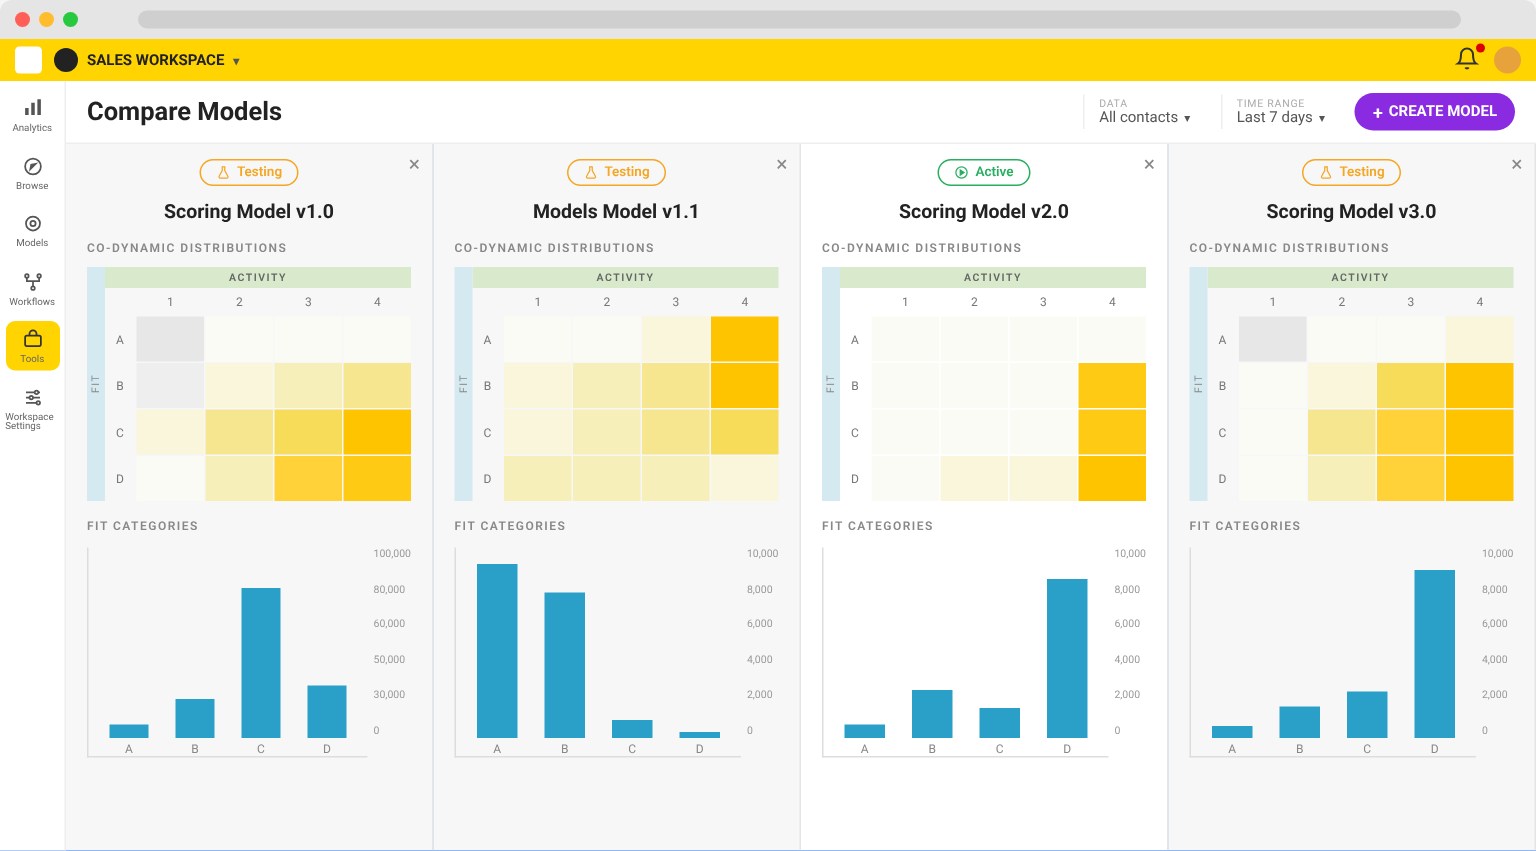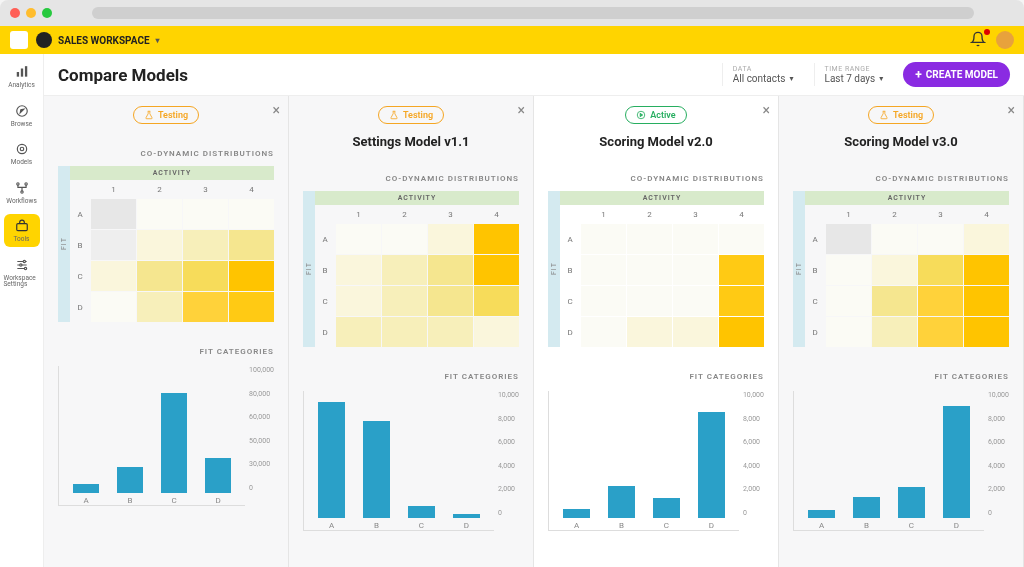--- a/index.html
+++ b/index.html
@@ -45,21 +45,21 @@
 
 .cards{display:flex;gap:0;flex:1;overflow:hidden}
 .card{flex:1;background:#f7f7f8;border-right:1px solid #e5e5e5;padding:10px 14px;position:relative;display:flex;flex-direction:column;gap:6px}
 .card.active-card{background:#fff}
 .card-close{position:absolute;top:6px;right:8px;font-size:14px;color:#888;cursor:pointer}
 .status-pill{align-self:center;display:flex;align-items:center;gap:4px;border:1px solid;border-radius:12px;padding:3px 10px;font-size:9px;font-weight:600}
 .pill-testing{color:#f5a623;border-color:#f5a623}
 .pill-active{color:#27ae60;border-color:#27ae60}
 .pill-icon{width:10px;height:10px}
 .model-name{text-align:center;font-size:13px;font-weight:700;color:#222;margin-top:4px}
-.sec-title{text-align:right;font-size:8px;letter-spacing:1px;color:#888;margin-top:19px;font-weight:600}
+.sec-title{text-align:left;font-size:8px;letter-spacing:1px;color:#888;margin-top:6px;font-weight:600}
 
 
 .heatmap{display:flex;margin-top:2px}
 .hm-fit{writing-mode:vertical-rl;transform:rotate(180deg);font-size:7px;letter-spacing:1px;color:#888;background:#d4eaf0;padding:4px 2px;text-align:center;align-self:stretch;display:flex;align-items:center;justify-content:center}
 .hm-body{flex:1}
 .hm-act{background:#d8eacb;text-align:center;font-size:7px;letter-spacing:1px;color:#666;padding:3px 0;font-weight:600}
 .hm-grid{display:grid;grid-template-columns:20px repeat(4,1fr);gap:1px}
 .hm-colh,.hm-rowh{font-size:8px;color:#777;display:flex;align-items:center;justify-content:center;background:transparent;height:18px}
 .hm-rowh{height:30px}
 .hm-cell{height:30px}
@@ -190,20 +190,21 @@
 
     <div class="cards" id="cards">
         <div class="card">
     <span class="card-close">×</span>
     <div class="status-pill pill-testing">
       <span class="pill-icon"><svg viewBox="0 0 24 24" width="10" height="10" fill="none" stroke="currentColor" stroke-width="2">
                 <path d="M9 3h6M10 3v6l-5 9a2 2 0 001.7 3h10.6a2 2 0 001.7-3l-5-9V3"></path>
               </svg></span>
       <span>Testing</span>
     </div>
+    <div class="model-name">Scoring Model v1.0</div>
 
     <div class="sec-title">CO-DYNAMIC DISTRIBUTIONS</div>
     <div class="heatmap">
       <div class="hm-fit">FIT</div>
       <div class="hm-body">
         <div class="hm-act">ACTIVITY</div>
         <div class="hm-grid">
                 <div class="hm-colh"></div>
                 <div class="hm-colh">1</div>
                 <div class="hm-colh">2</div>
@@ -264,21 +265,21 @@
     </div>
   </div>
         <div class="card">
     <span class="card-close">×</span>
     <div class="status-pill pill-testing">
       <span class="pill-icon"><svg viewBox="0 0 24 24" width="10" height="10" fill="none" stroke="currentColor" stroke-width="2">
                 <path d="M9 3h6M10 3v6l-5 9a2 2 0 001.7 3h10.6a2 2 0 001.7-3l-5-9V3"></path>
               </svg></span>
       <span>Testing</span>
     </div>
-    <div class="model-name">Settings Model v1.1</div>
+    <div class="model-name">Models Model v1.1</div>
 
     <div class="sec-title">CO-DYNAMIC DISTRIBUTIONS</div>
     <div class="heatmap">
       <div class="hm-fit">FIT</div>
       <div class="hm-body">
         <div class="hm-act">ACTIVITY</div>
         <div class="hm-grid">
                 <div class="hm-colh"></div>
                 <div class="hm-colh">1</div>
                 <div class="hm-colh">2</div>

